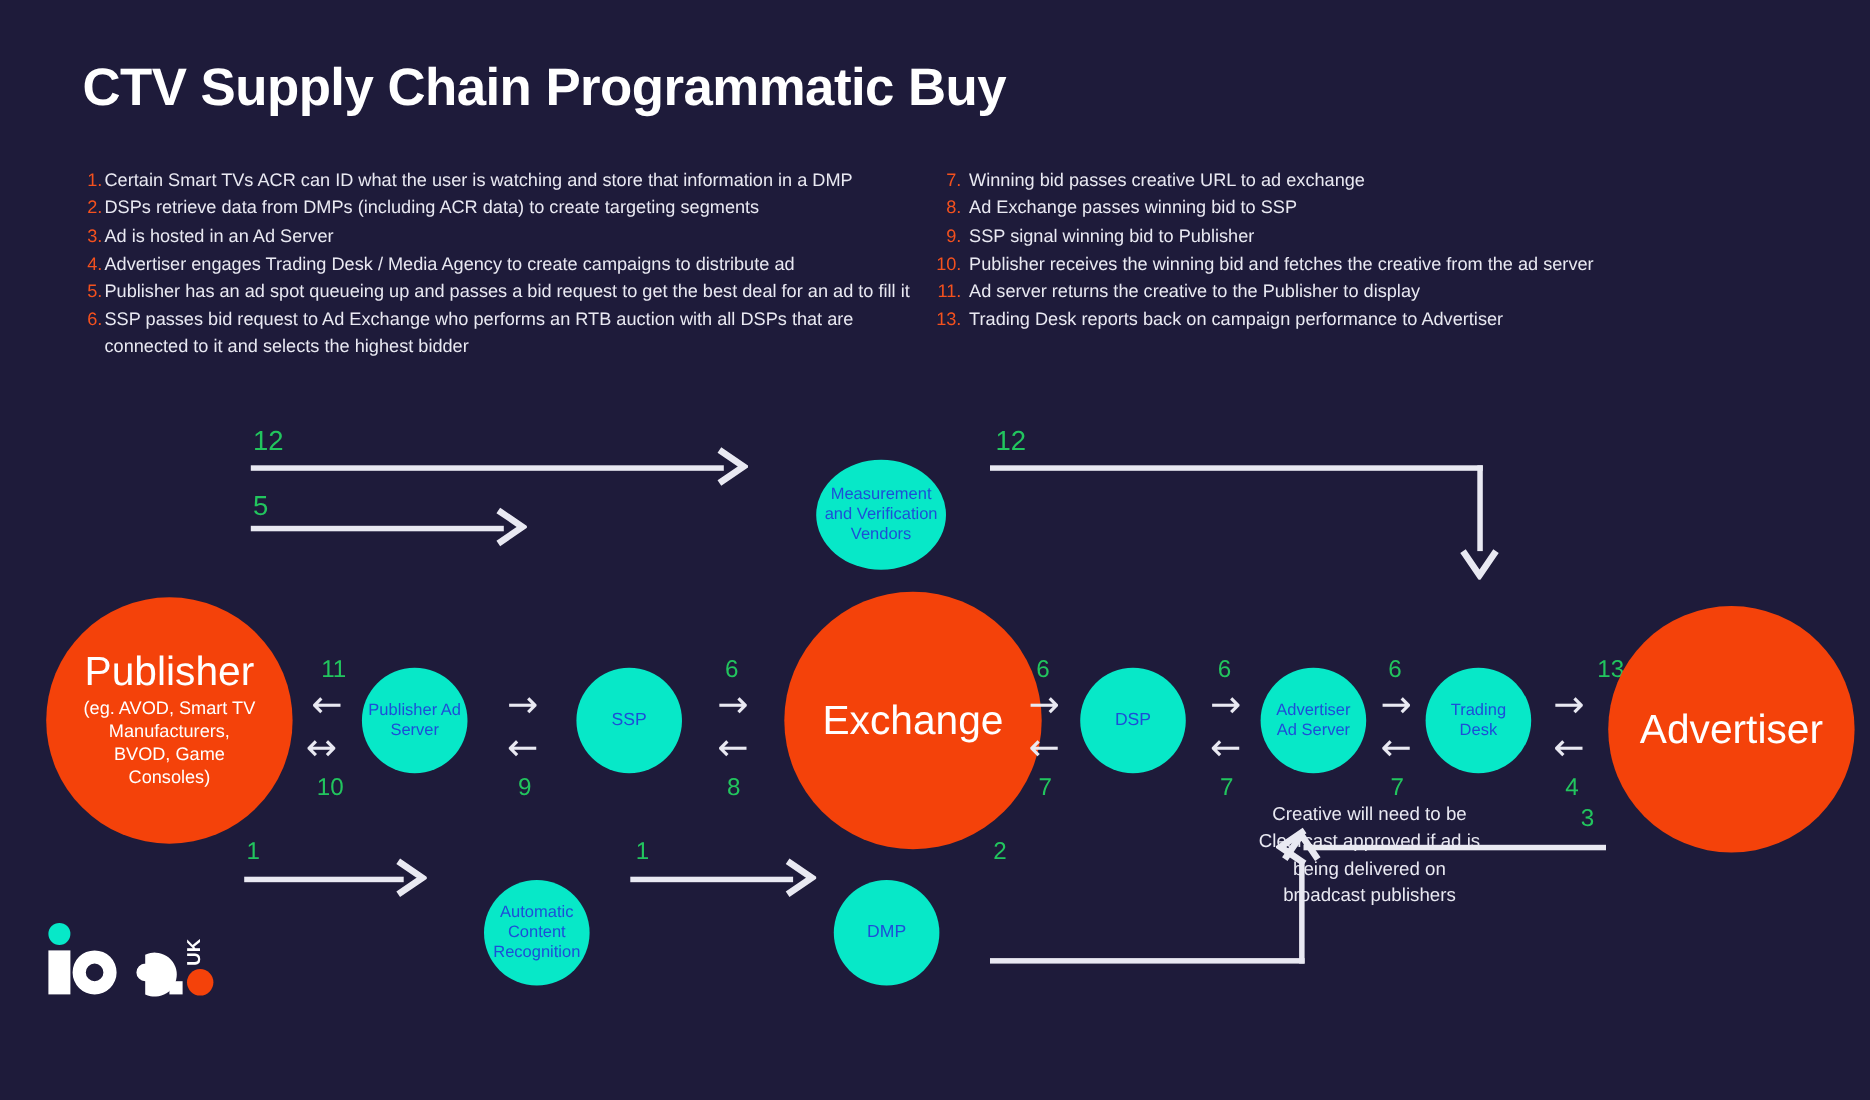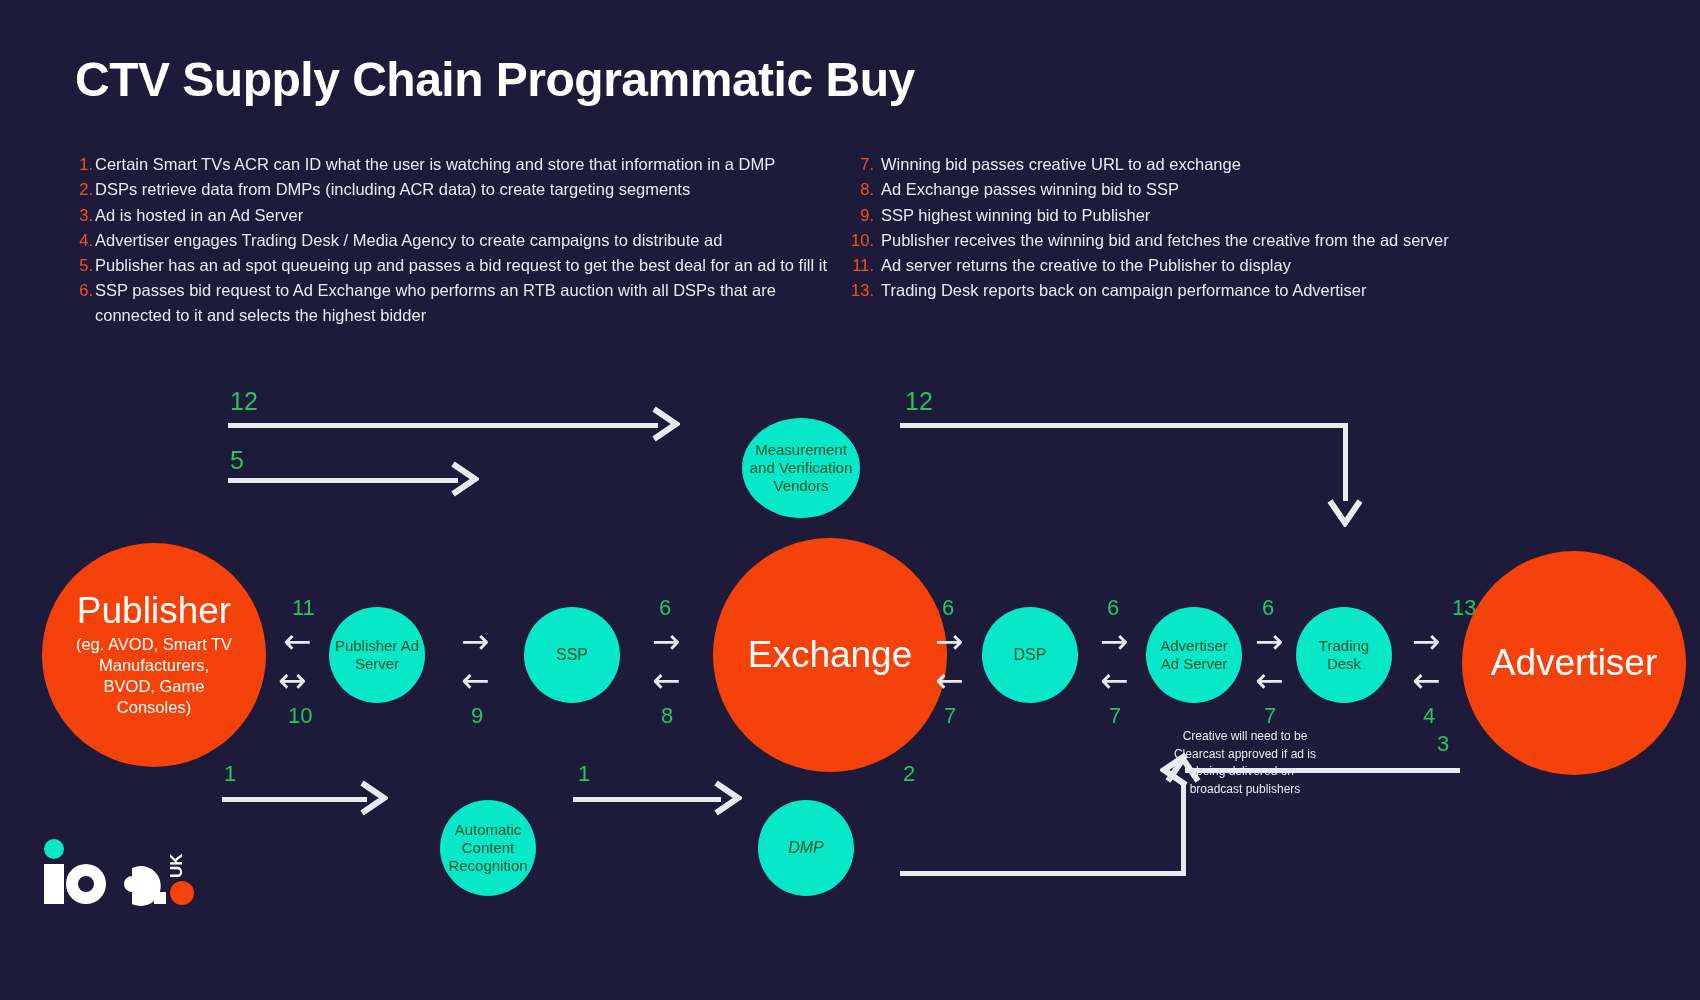--- a/index.html
+++ b/index.html
@@ -29,21 +29,21 @@
   #list-right .li .num{width:24px;margin-right:7px;}
   .li .txt{flex:1 1 auto;}
 
   
   .node{
     position:absolute;border-radius:50%;
     display:flex;align-items:center;justify-content:center;
     flex-direction:column;text-align:center;
     box-sizing:border-box;
   }
-  .node.teal{background:#07e8c8;color:#14532d;}
+  .node.teal{background:#07e8c8;color:#1d4ed8;}
   .node.orange{background:#f4420a;color:#ffffff;}
   .node .main-lg{font-size:37px;line-height:1.05;}
   .node .sub{font-size:16.5px;line-height:1.28;margin-top:3px;}
   .node .main-sm{font-size:16px;line-height:1.22;padding:0 6px;}
   .node .main-xs{font-size:15px;line-height:1.22;padding:0 4px;}
 
   
   .hline{position:absolute;height:5px;background:#e9e9f2;}
   .vline{position:absolute;width:5px;background:#e9e9f2;}
 
@@ -53,21 +53,21 @@
     font-family:"DejaVu Sans", sans-serif;
   }
 
   
   .steplbl{position:absolute;color:#22c55e;font-size:22px;line-height:1;}
   .steplbl.lg{font-size:25px;}
 
   
   #clearcast-note{
     position:absolute;left:1130px;top:728px;width:230px;
-    color:#e9e9f2;font-size:12px;line-height:1.46;text-align:center;
+    color:#e9e9f2;font-size:17px;line-height:1.46;text-align:center;
   }
 
   
   #logo{position:absolute;left:40px;top:838px;width:170px;height:70px;}
 </style>
 </head>
 <body>
 
 <div class="stage">
 
@@ -104,21 +104,21 @@
     <div class="li">
       <span class="num">7.</span>
       <span class="txt">Winning bid passes creative URL to ad exchange</span>
     </div>
     <div class="li">
       <span class="num">8.</span>
       <span class="txt">Ad Exchange passes winning bid to SSP</span>
     </div>
     <div class="li">
       <span class="num">9.</span>
-      <span class="txt">SSP highest winning bid to Publisher</span>
+      <span class="txt">SSP signal winning bid to Publisher</span>
     </div>
     <div class="li">
       <span class="num">10.</span>
       <span class="txt">Publisher receives the winning bid and fetches the creative from the ad server</span>
     </div>
     <div class="li">
       <span class="num">11.</span>
       <span class="txt">Ad server returns the creative to the Publisher to display</span>
     </div>
     <div class="li">
@@ -239,21 +239,21 @@
   <div class="node teal" style="left:440px;top:800px;width:96px;height:96px;">
     <div class="main-xs">Automatic Content Recognition</div>
   </div>
 
   <div class="steplbl" style="left:578px;top:763px;">1</div>
   <div class="hline" style="left:573px;top:797px;width:148px;"></div>
   <svg style="position:absolute;left:710px;top:779px;" width="32" height="38" viewBox="0 0 32 38">
     <polyline points="6,4 28,19 6,34" fill="none" stroke="#e9e9f2" stroke-width="6" stroke-linecap="butt" stroke-linejoin="miter"></polyline>
   </svg>
 
-  <div class="node teal" style="left:758px;top:800px;width:96px;height:96px;font-style:italic;">
+  <div class="node teal" style="left:758px;top:800px;width:96px;height:96px;">
     <div class="main-sm">DMP</div>
   </div>
 
   <div class="steplbl" style="left:903px;top:763px;">2</div>
   <div class="hline" style="left:900px;top:871px;width:286px;"></div>
   <div class="vline" style="left:1181px;top:784px;height:92px;"></div>
   <svg style="position:absolute;left:1164px;top:755px;" width="38" height="32" viewBox="0 0 38 32">
     <polyline points="4,26 19,4 34,26" fill="none" stroke="#e9e9f2" stroke-width="6" stroke-linecap="butt" stroke-linejoin="miter"></polyline>
   </svg>
 

